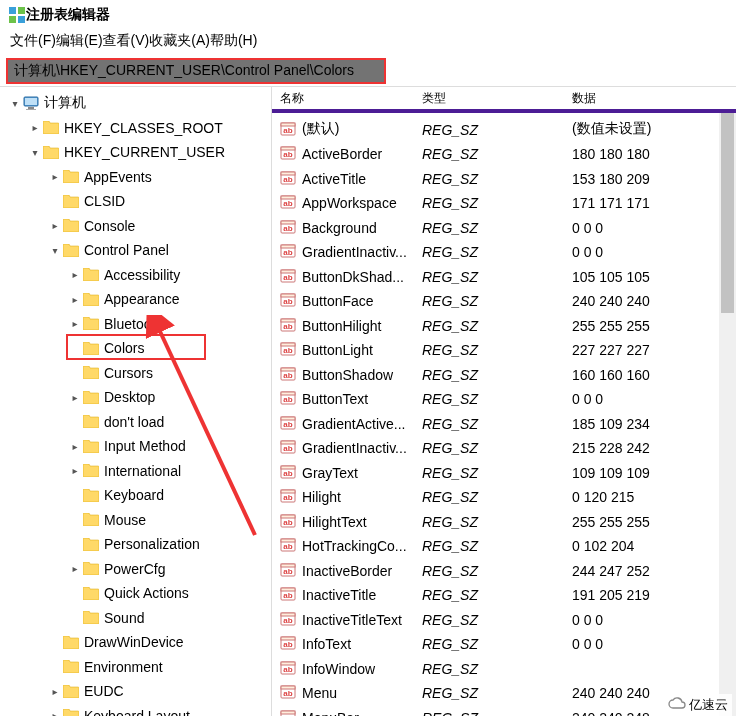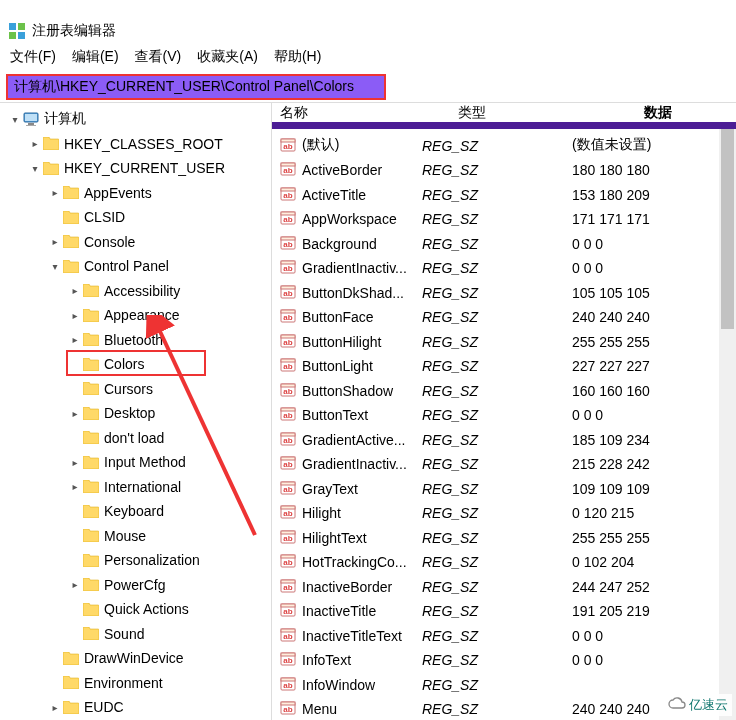--- a/index.html
+++ b/index.html
@@ -9,40 +9,39 @@
     background: #fff;
     color: #000;
     width: 736px;
     height: 720px;
     overflow: hidden;
     position: relative;
   }
   .titlebar {
     display: flex;
     align-items: center;
-    padding: 22px 8px 4px 8px;
+    padding: 6px 8px 4px 8px;
     font-size: 14px;
-    gap: 6px;
+    font-weight: bold;
   }
   .app-icon { width:18px; height:18px; display:inline-flex; align-items:center; justify-content:center;}
   .menubar {
     display: flex;
-    gap: 16px;
     padding: 4px 10px 6px 10px;
     font-size: 14px;
   }
   .menu-item { cursor: default; }
   .addressbar-wrap {
     padding: 2px 6px;
   }
   .addressbar {
     border: 2px solid #e33;
     padding: 2px 6px;
     font-size: 14px;
-    background:#8b5cf6;
+    background:#737373;
     width: 380px;
   }
   .main {
     display: flex;
     height: 630px;
     border-top: 1px solid #ddd;
   }
   .tree-pane {
     width: 272px;
     border-right: 1px solid #ddd;
@@ -82,29 +81,28 @@
     position:absolute;
     pointer-events:none;
   }
   .list-pane {
     flex: 1;
     overflow: hidden;
     position:relative;
   }
   .list-header {
     display:flex;
-    border-bottom:7px solid #4c1d95;
+    border-bottom:4px solid #4c1d95;
     height:26px;
     align-items:center;
-    font-size:14px;
-    gap:36px;
+    font-size:12px;
   }
   .col-name { width:150px; padding-left:8px; }
   .col-type { width:150px;font-family:Liberation Mono, monospace; }
-  .col-data { flex:1;font-weight:bold; }
+  .col-data { flex:1; }
   .list-body {
     overflow:hidden;
   }
   .list-row {
     display:flex;
     align-items:flex-end;
     height:24.5px;
     font-size:14px;
   }
   .val-icon {
@@ -130,21 +128,21 @@
     background:#c2c2c2;
   }
   .watermark {
     position:absolute;
     right:4px; bottom:4px;
     display:flex; align-items:center;
     gap:2px;
     background:rgba(255,255,255,0.85);
     padding:2px 4px;
     font-size:13px;
-    color:#0f766e;
+    color:#000000;
   }
 </style>
 </head>
 <body>
 
 <div class="titlebar">
   <span class="app-icon">
     <svg viewBox="0 0 18 18" width="18" height="18">
       <rect x="1" y="1" width="7" height="7" fill="#3aa0da"></rect>
       <rect x="10" y="1" width="7" height="7" fill="#6cc24a"></rect>

